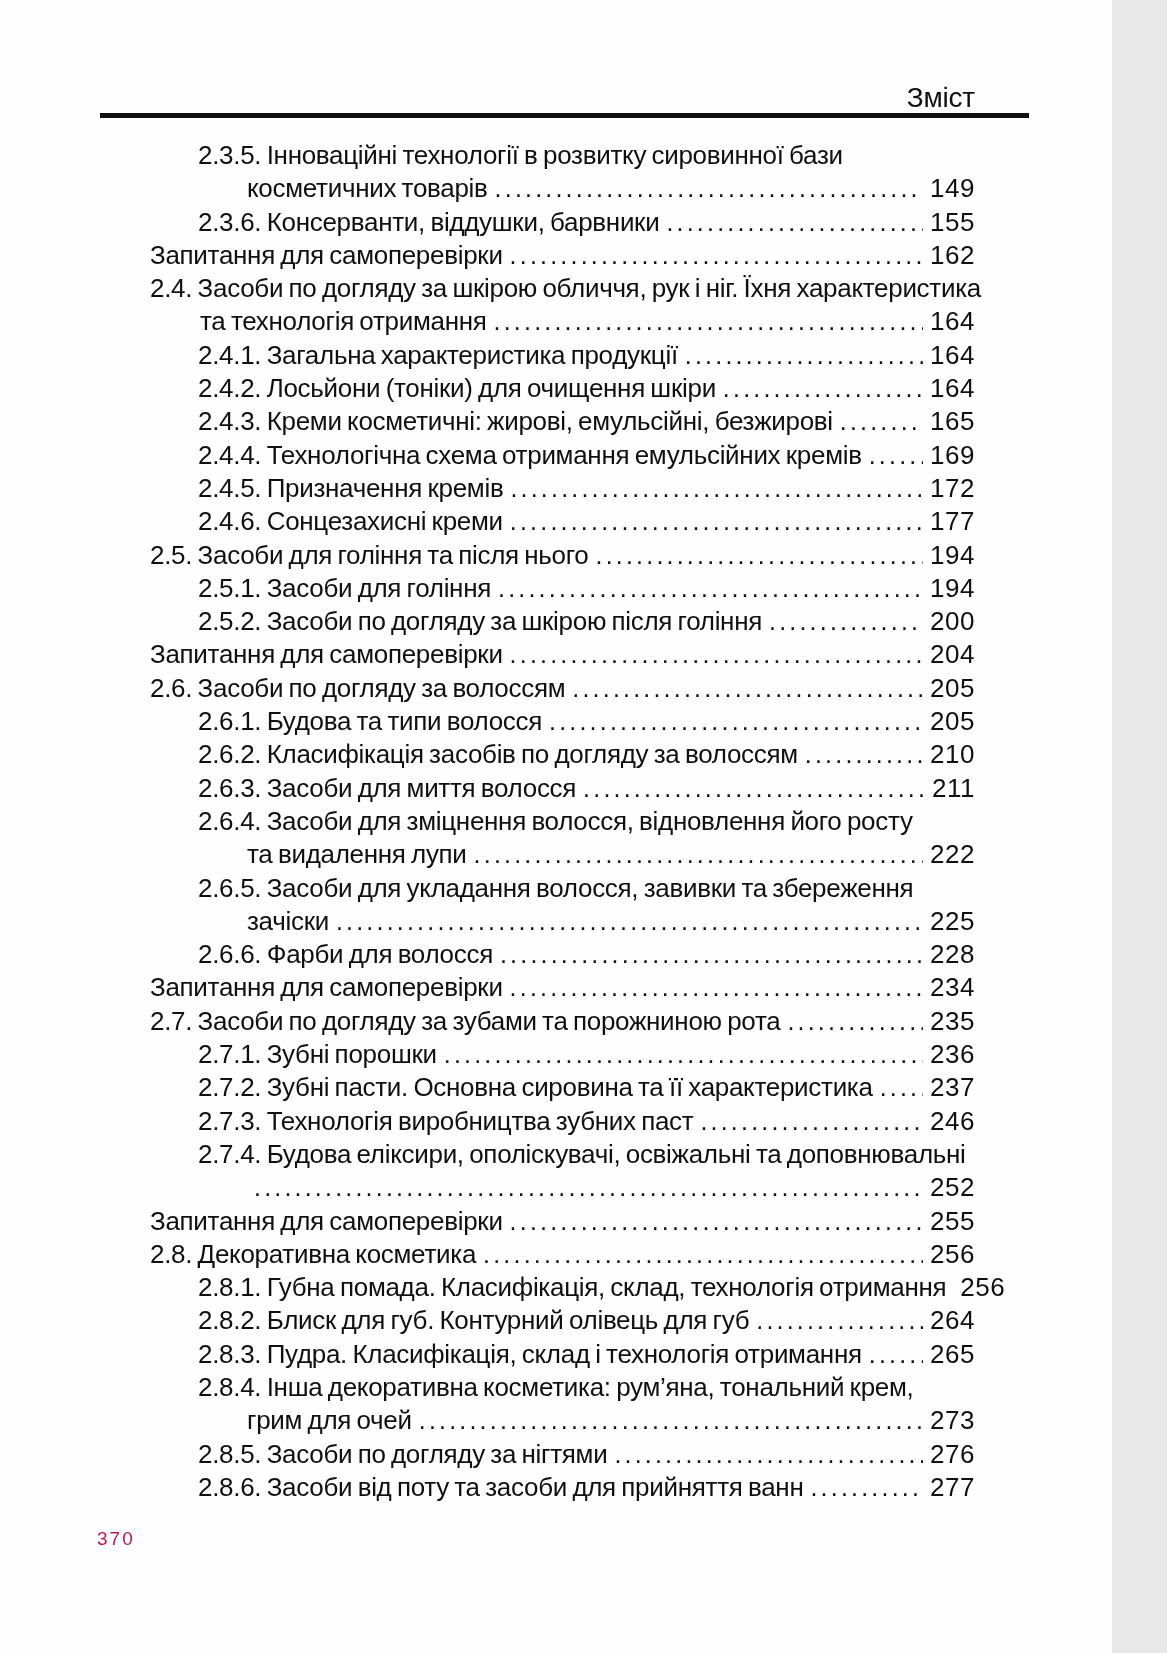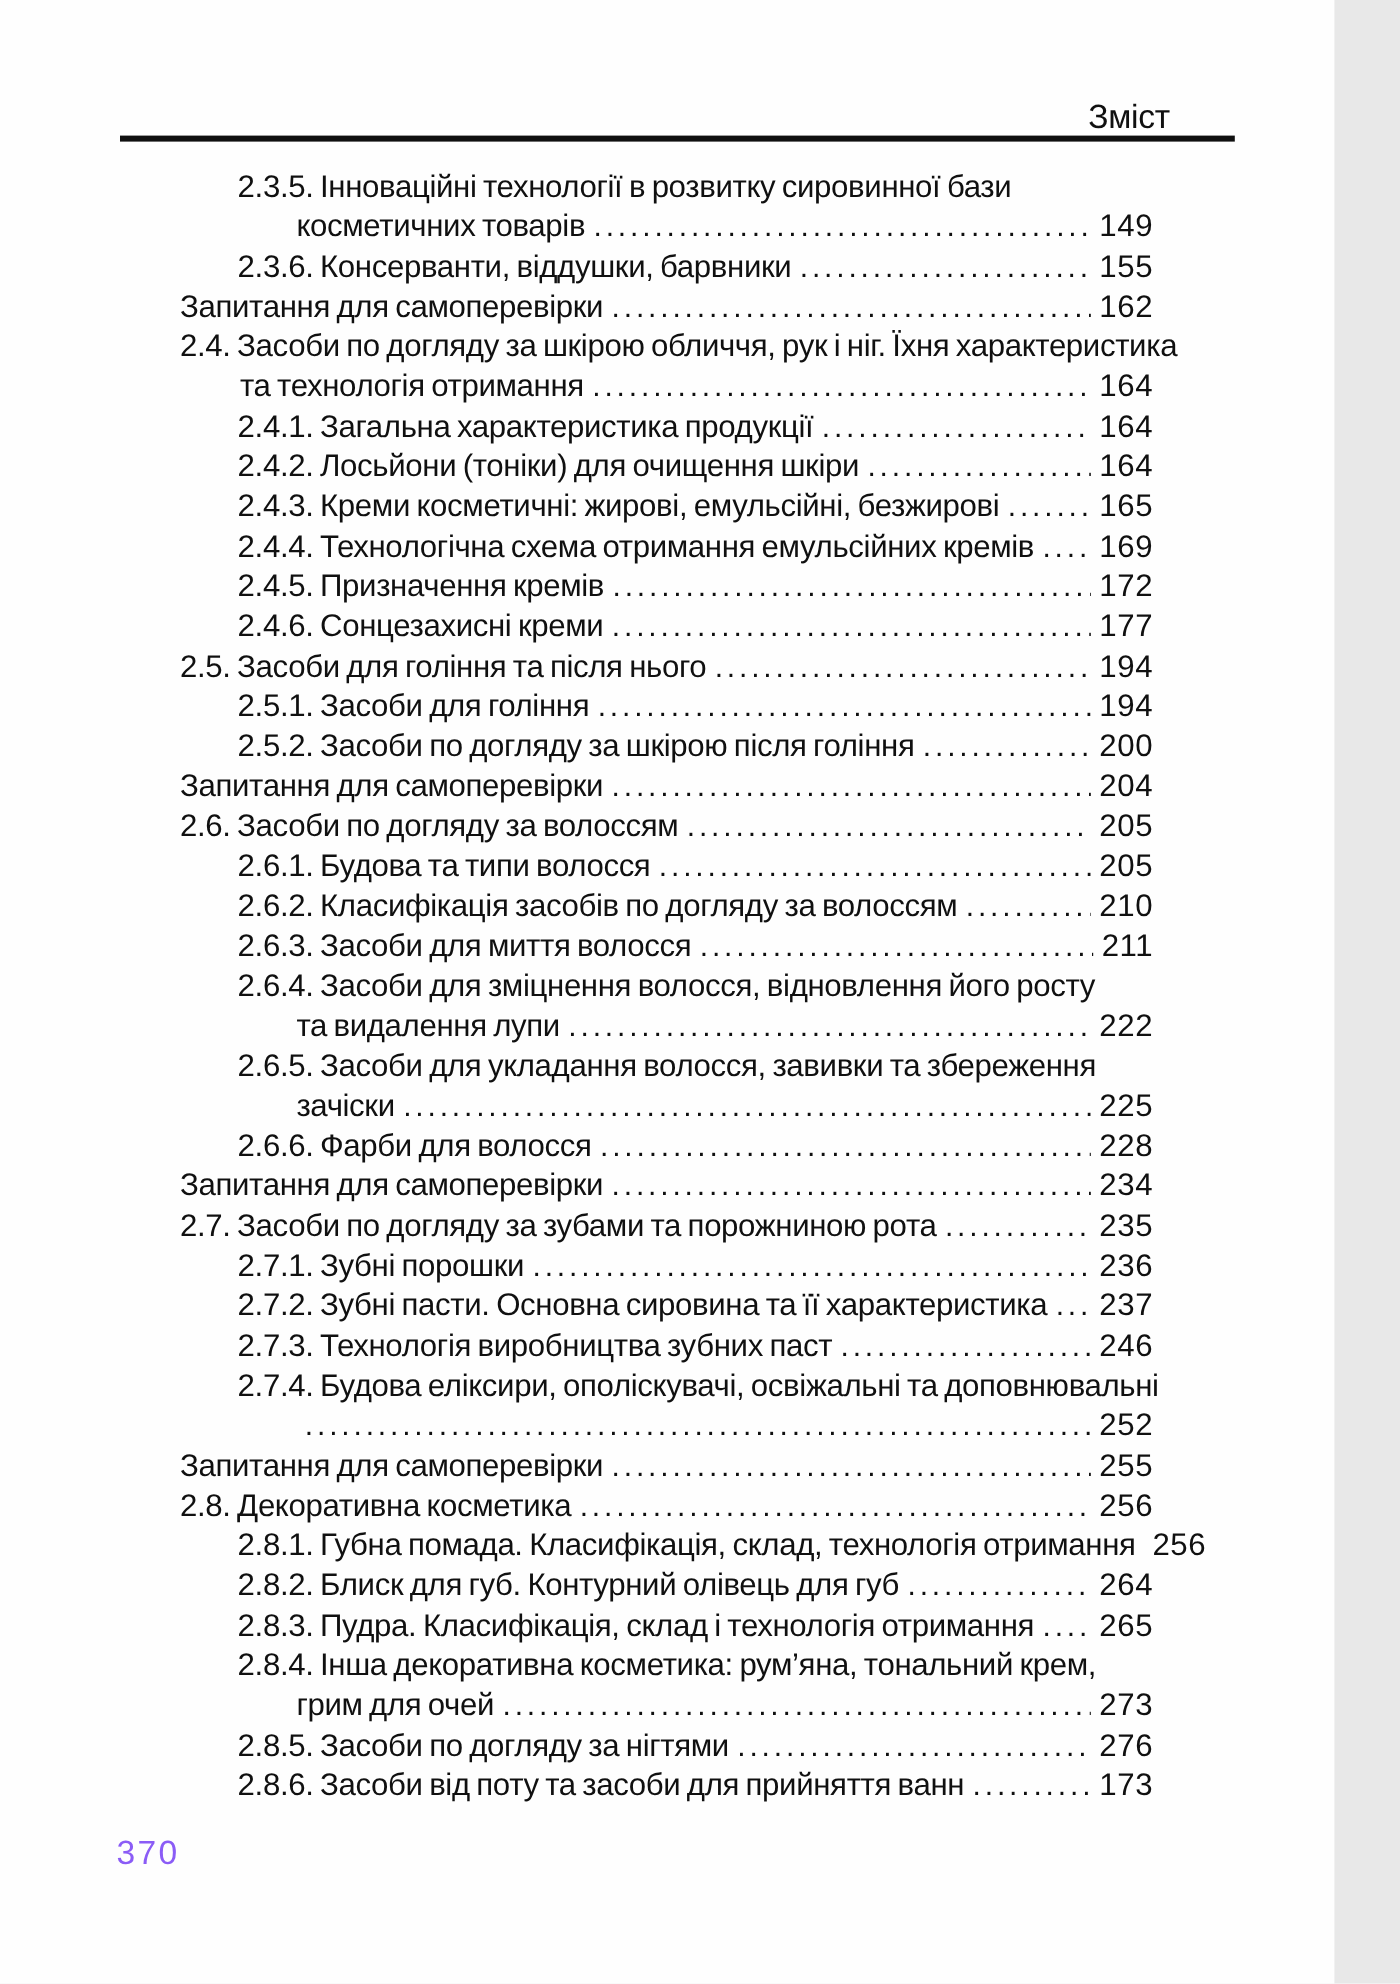--- a/index.html
+++ b/index.html
@@ -25,21 +25,21 @@
   }
   .header-rule {
     position: absolute;
     top: 113px; left: 100px;
     width: 929px; height: 5px;
     background: #101010;
   }
   
   .toc {
     position: absolute;
-    top: 139px; left: 150px; right: 151px;
+    top: 139px; left: 150px; right: 137px;
   }
   .row {
     display: flex;
     align-items: baseline;
     height: 33.3px;
     line-height: 33.3px;
     font-size: 26px;
     white-space: nowrap;
   }
   .row .t {
@@ -61,23 +61,23 @@
     letter-spacing: 0.5px;
   }
   .l0  { padding-left: 0; }
   .l1  { padding-left: 48px; }
   .l0c { padding-left: 50px; }
   .l1c { padding-left: 97px; }
   
   .folio {
     position: absolute;
     left: 97px; top: 1528px;
-    font-size: 28px;
+    font-size: 19px;
     letter-spacing: 2px;
-    color: #8b5cf6;
+    color: #be185d;
   }
 </style>
 </head>
 <body>
 
 <div class="page">
   <span class="header-title">Зміст</span>
   <div class="header-rule"></div>
 
   <div class="toc" id="toc">
@@ -264,18 +264,18 @@
         <span class="pg">273</span>
       </div>
       <div class="row l1">
         <span class="t">2.8.5. Засоби по догляду за нігтями</span>
         <span class="dots">................................................................................................................................................................</span>
         <span class="pg">276</span>
       </div>
       <div class="row l1">
         <span class="t">2.8.6. Засоби від поту та засоби для прийняття ванн</span>
         <span class="dots">................................................................................................................................................................</span>
-        <span class="pg">173</span>
+        <span class="pg">277</span>
       </div>
     </div>
 
   <span class="folio">370</span>
 </div>
 
 </body></html>

